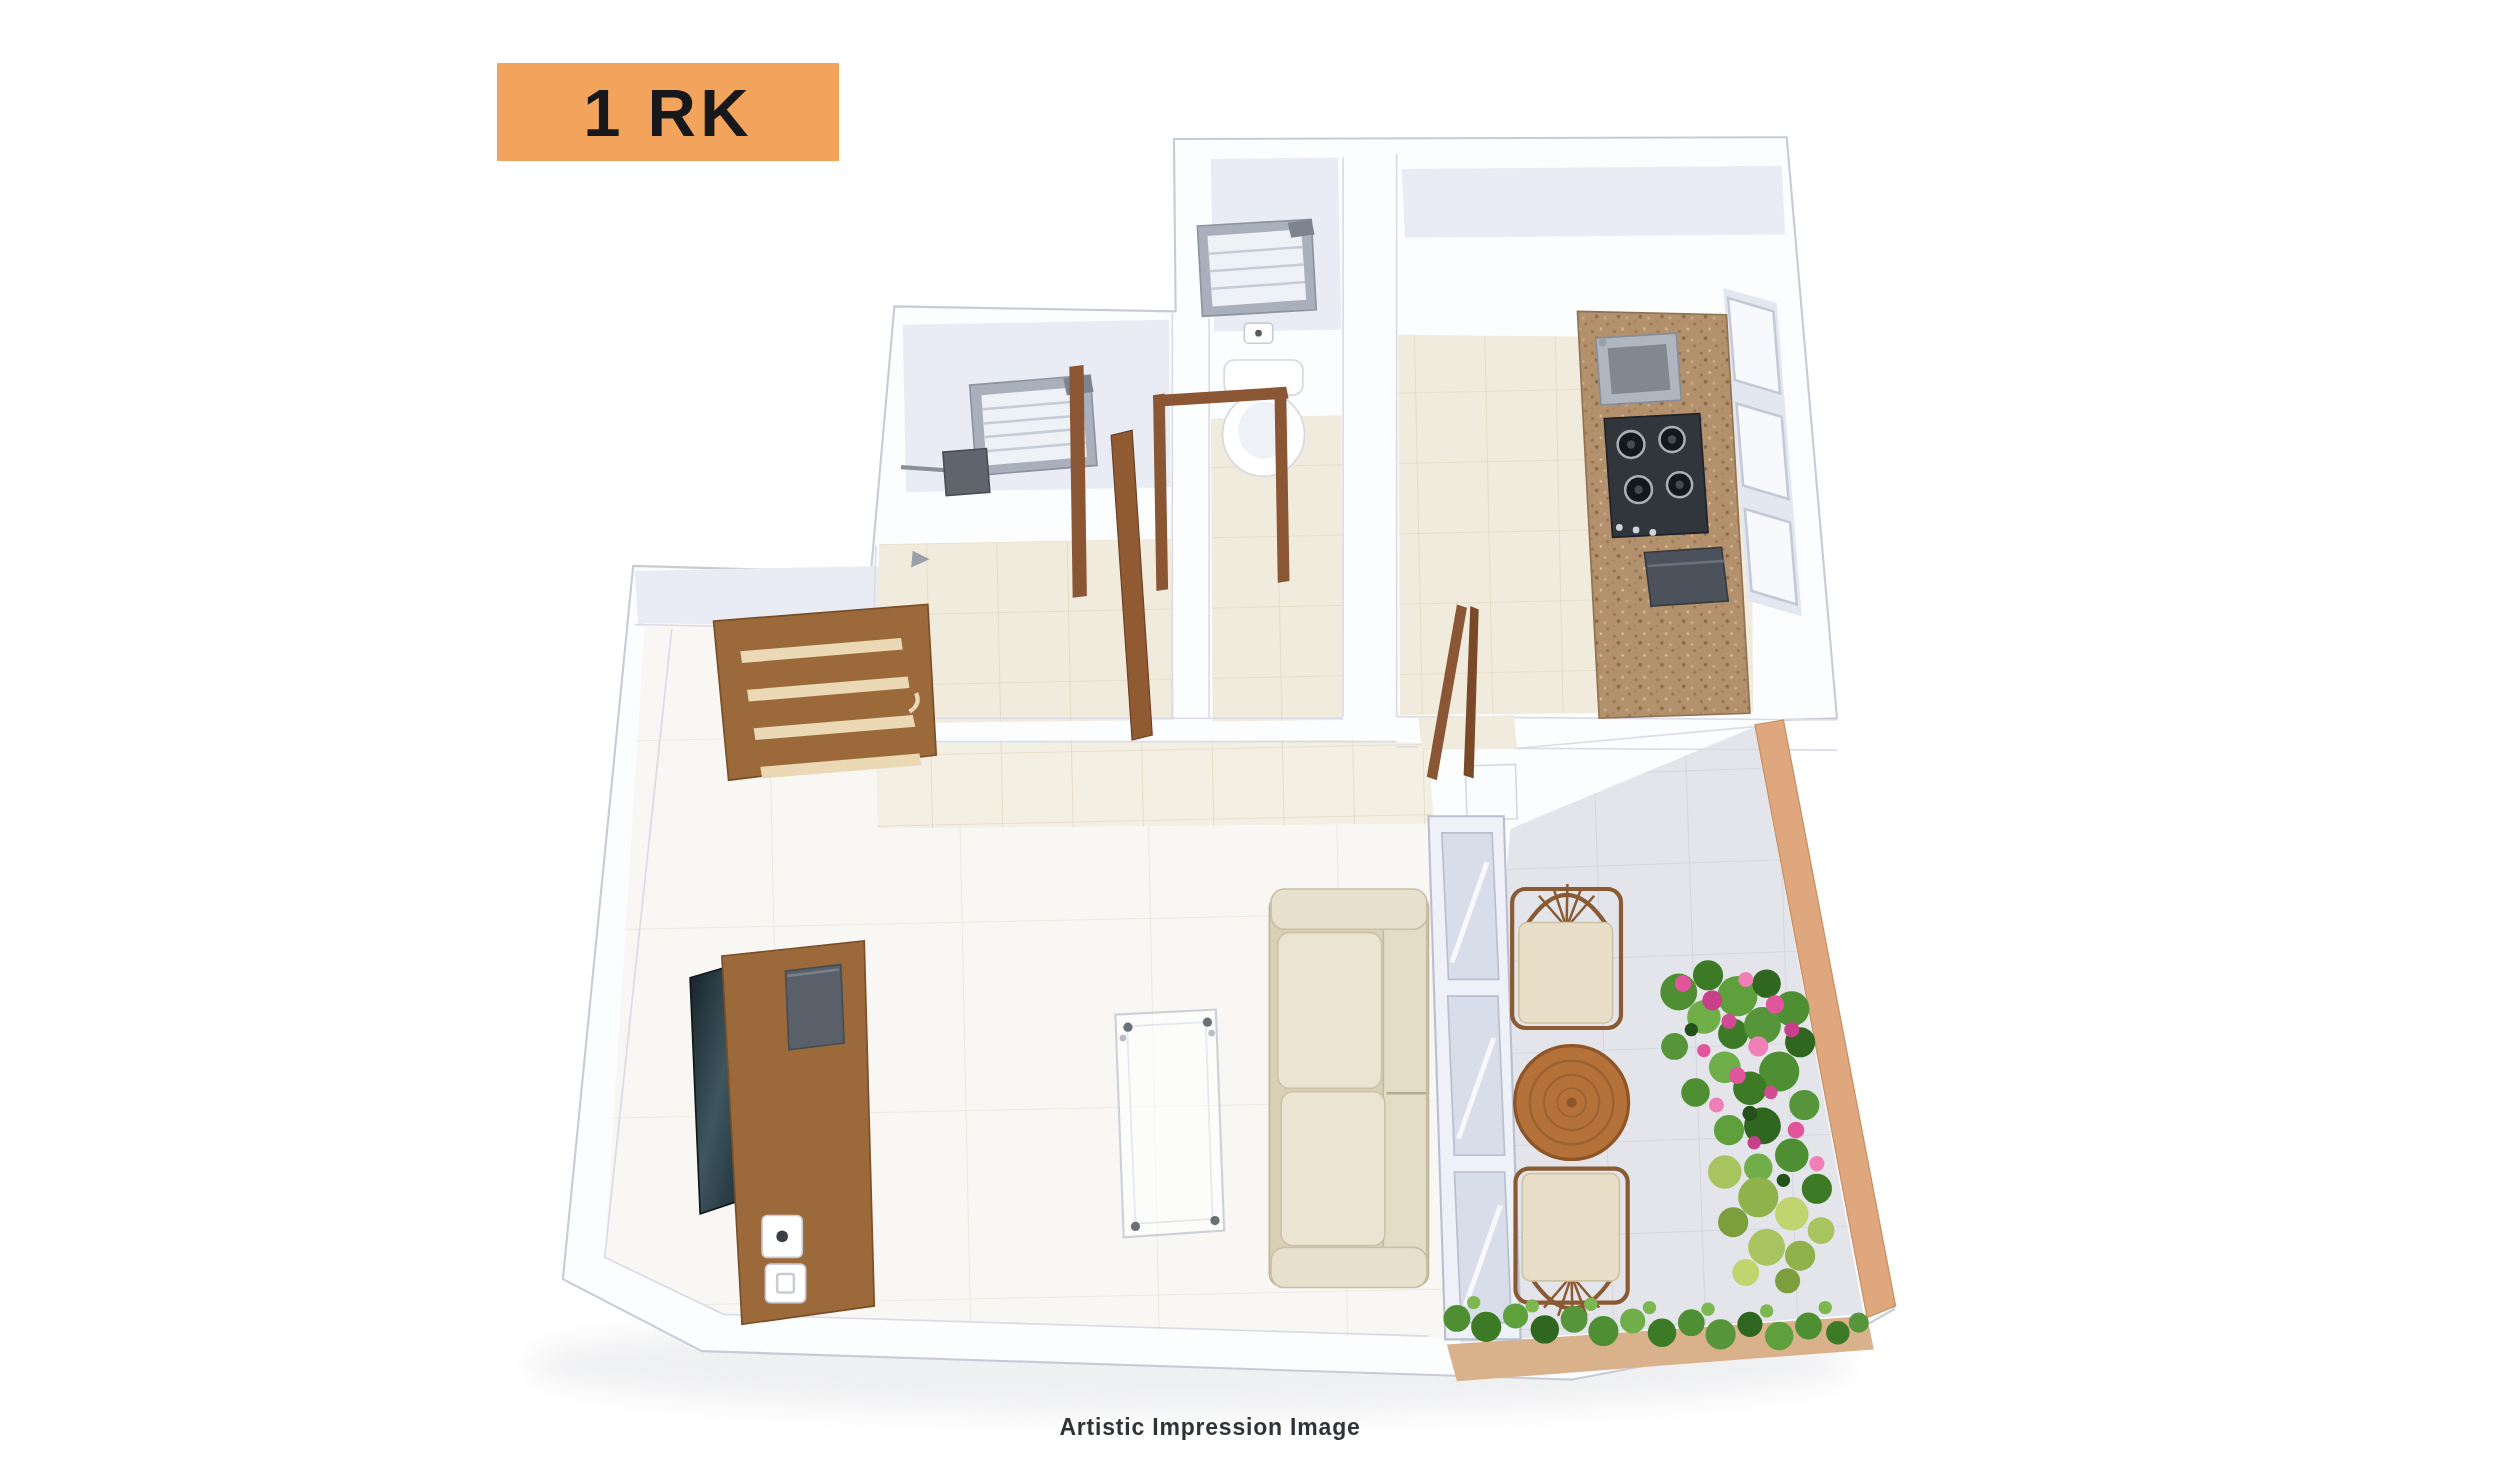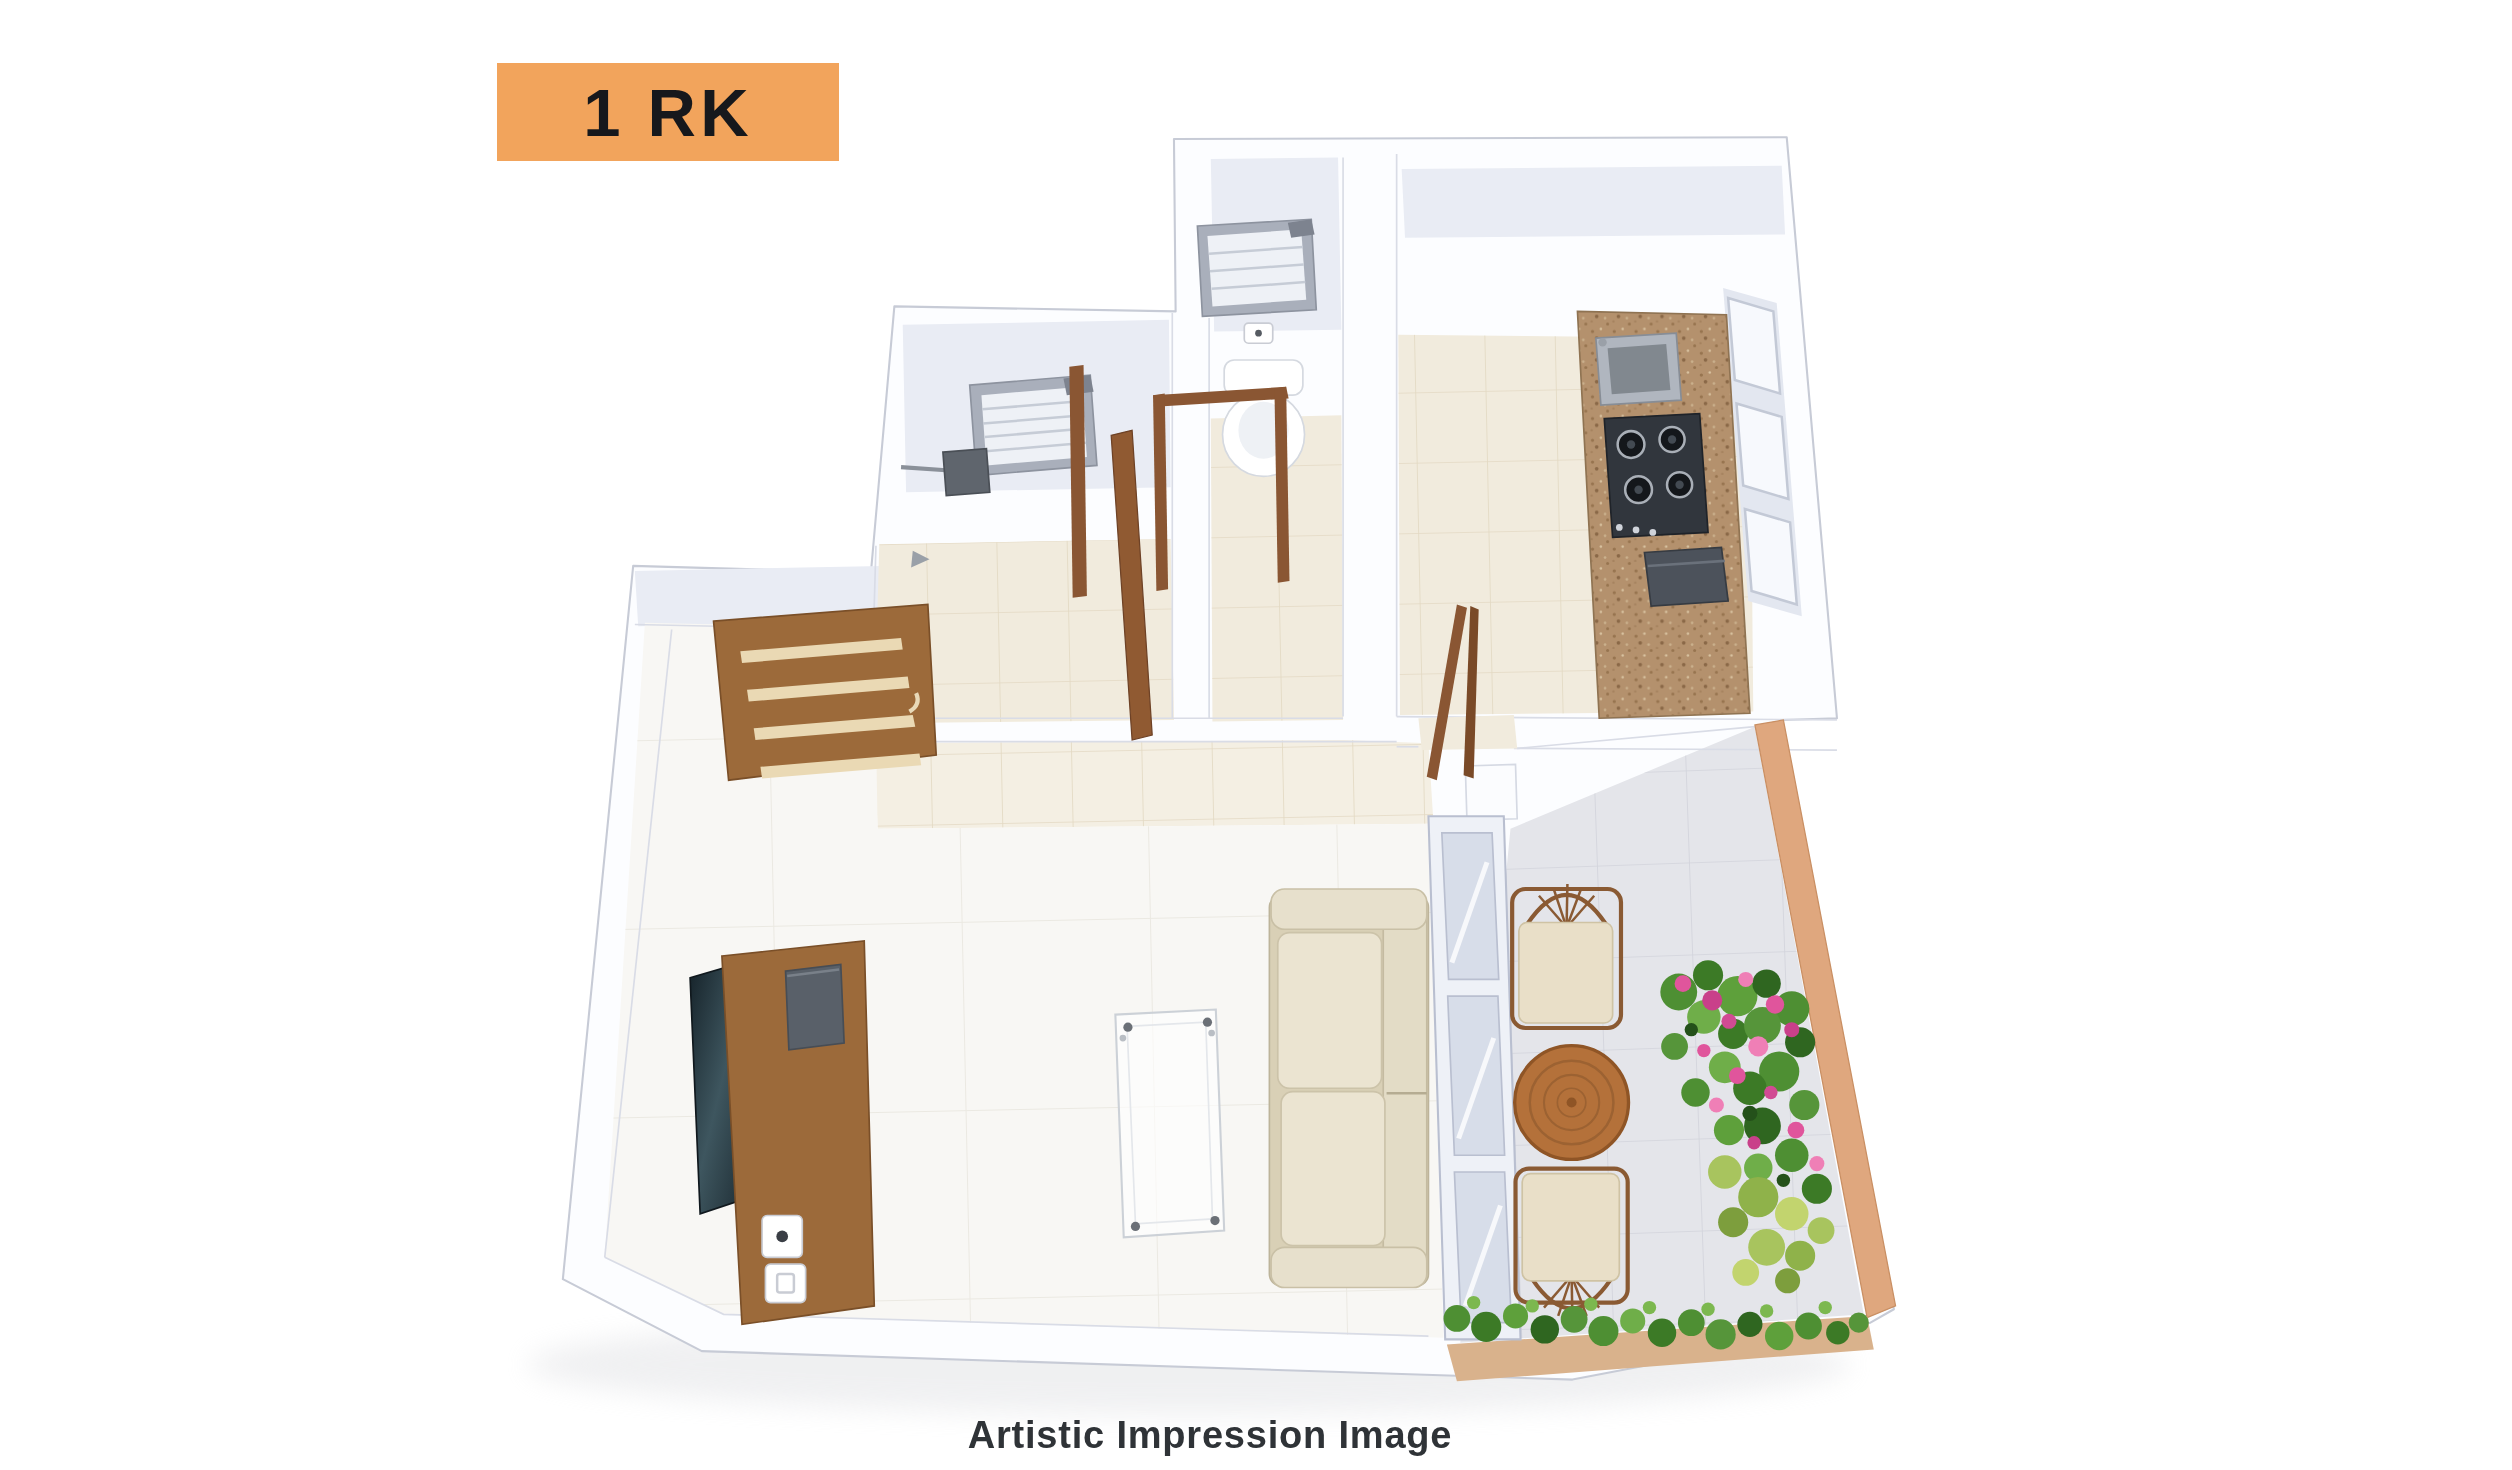--- a/index.html
+++ b/index.html
@@ -4,21 +4,21 @@
 <style>
   html,body{margin:0;padding:0;background:#fff;}
   .stage{position:relative;width:2512px;height:1470px;overflow:hidden;
          background:var(--c-page_bg,#ffffff);
          font-family:"Liberation Sans","DejaVu Sans",sans-serif;}
   .tag{position:absolute;left:497px;top:63px;width:342px;height:98px;
        background:var(--c-accent_orange,#F2A45C);color:var(--c-label_text,#16181C);
        font-size:67px;font-weight:800;letter-spacing:4.2px;
        display:flex;align-items:center;justify-content:center;}
   .caption{position:absolute;left:959px;top:1414px;width:502px;text-align:center;
-       color:var(--c-caption_text,#2F3337);font-size:38px;font-weight:700;letter-spacing:0.8px;}
+       color:var(--c-caption_text,#2F3337);font-size:23px;font-weight:700;letter-spacing:0.8px;}
   svg{position:absolute;left:0;top:0;}
 </style>
 </head>
 <body>
 
 <div class="stage">
 
   <div class="tag">1 RK</div>
 
   <svg width="2512" height="1470" viewBox="0 0 3000 1756">

